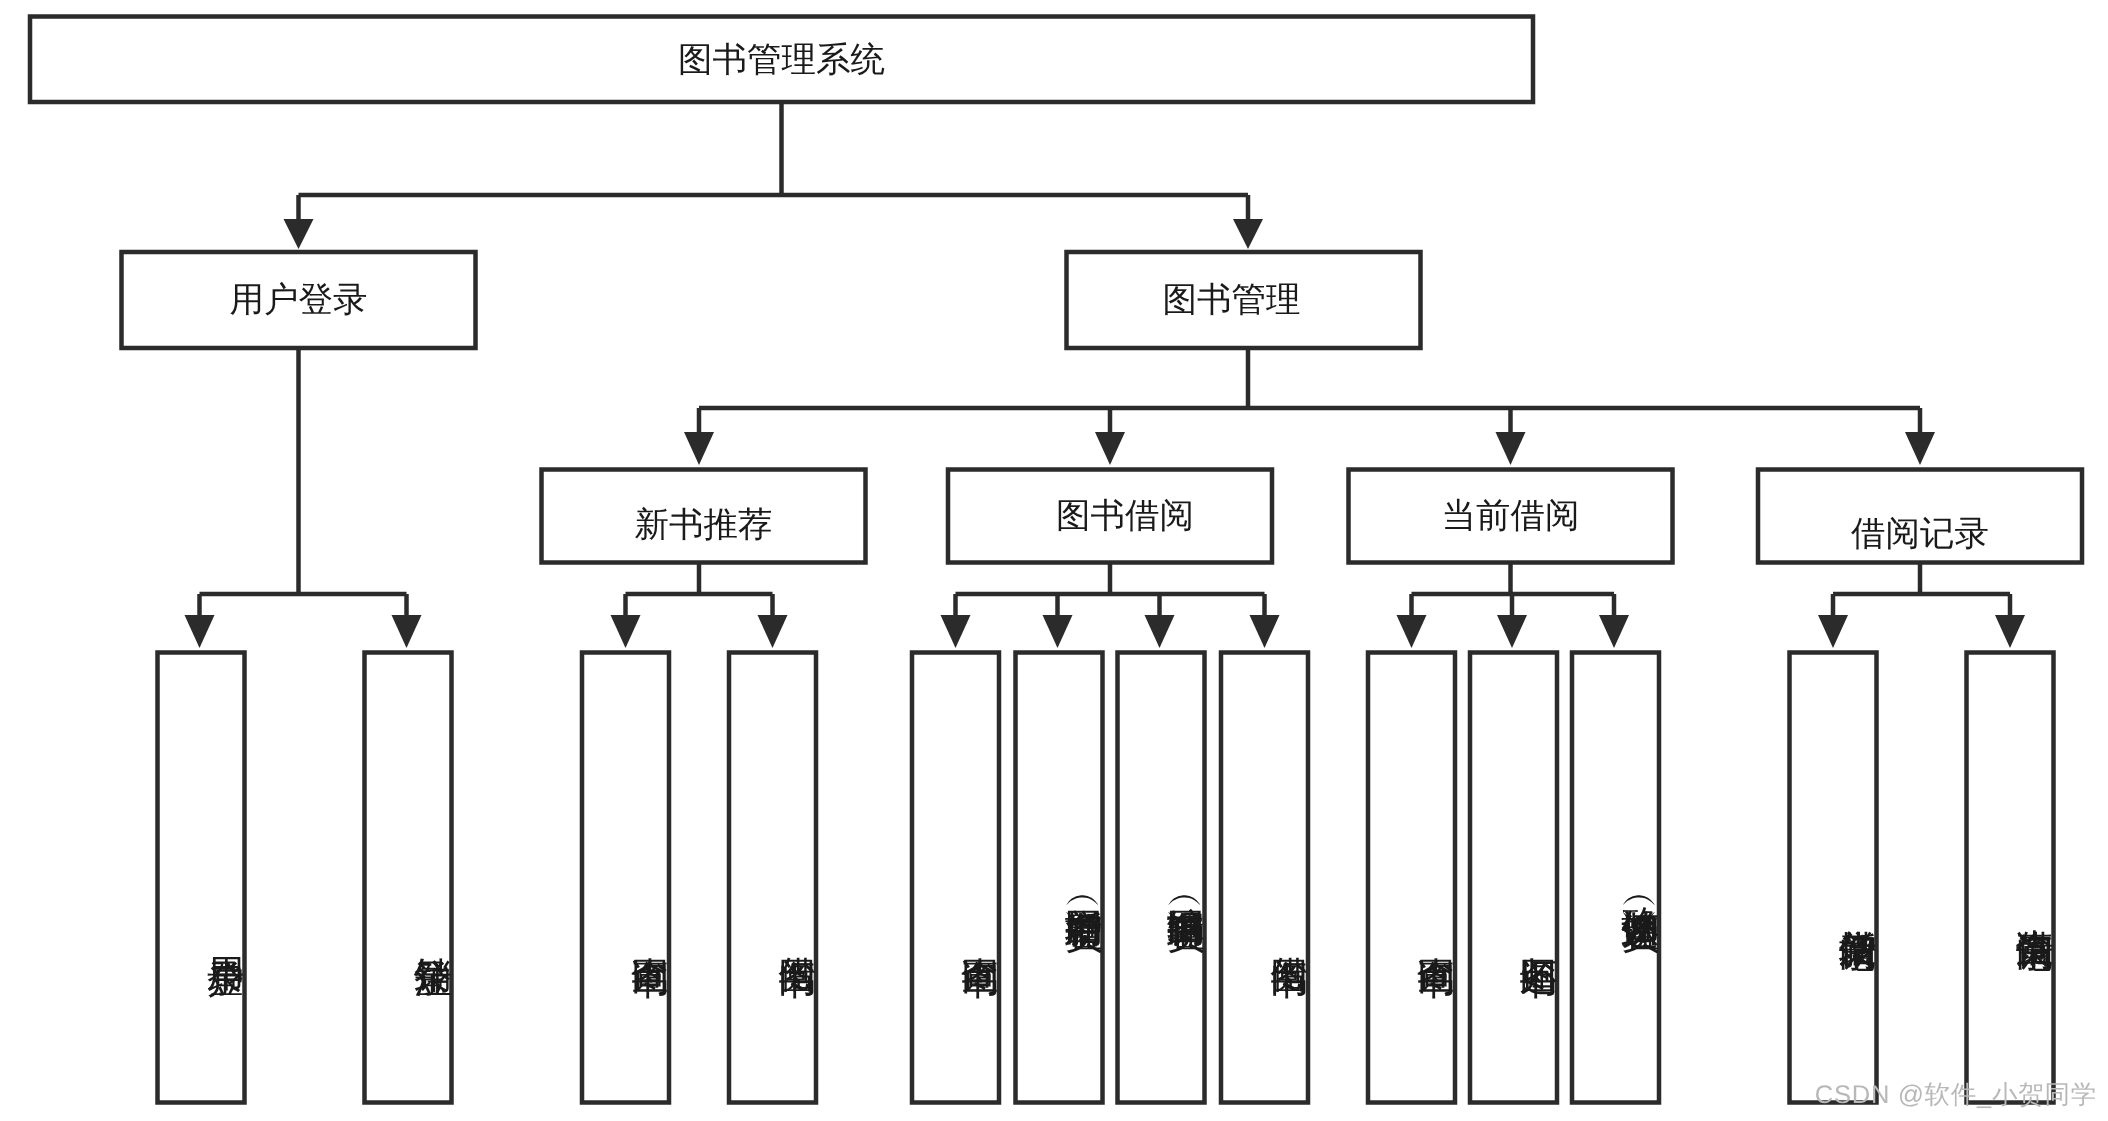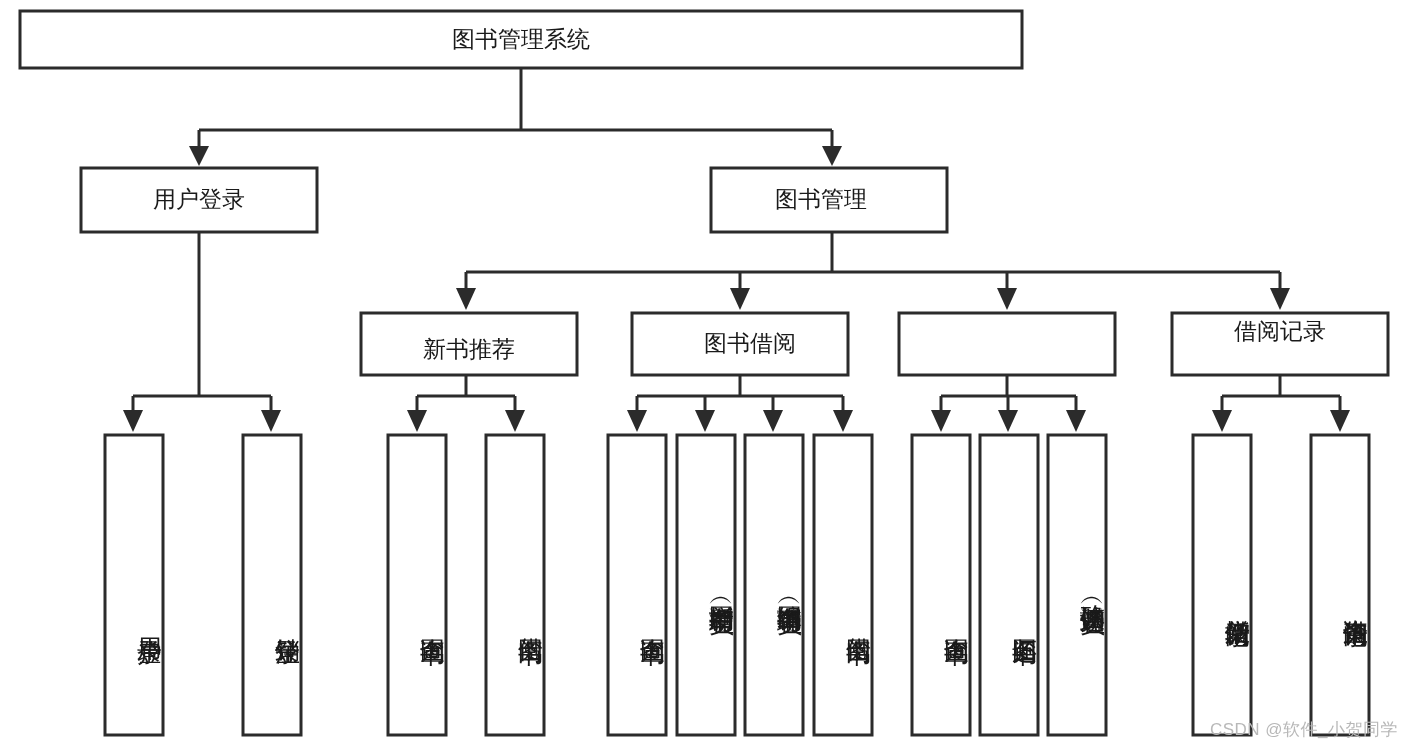--- a/index.html
+++ b/index.html
@@ -192,21 +192,22 @@
     <rect class="node-box" x="1311" y="435" width="58" height="300"></rect>
   </svg>
 
   <div class="node-label-h" style="left:20px; top:11px; width:1002px; height:57px;">图书管理系统</div>
 
   <div class="node-label-h" style="left:81px; top:168px; width:236px; height:64px;">用户登录</div>
   <div class="node-label-h" style="left:711px; top:168px; width:220px; height:64px;font-family:Liberation Serif, serif;">图书管理</div>
 
   <div class="node-label-h" style="left:361px; top:313px; width:216px; height:74px;">新书推荐</div>
   <div class="node-label-h" style="left:632px; top:313px; width:236px; height:62px;">图书借阅</div>
-  <div class="node-label-h" style="left:1172px; top:301px; width:216px; height:62px;">借阅记录</div>
+  <div class="node-label-h" style="left:899px; top:313px; width:216px; height:62px;">当前借阅</div>
+  <div class="node-label-h" style="left:1172px; top:325px; width:216px; height:62px;">借阅记录</div>
 
   <div class="node-label-v" style="left:105px; top:505px; width:58px; height:230px;">用户登录</div>
   <div class="node-label-v" style="left:243px; top:505px; width:58px; height:230px;">注销登录</div>
 
   <div class="node-label-v" style="left:388px; top:505px; width:58px; height:230px;">查询图书</div>
   <div class="node-label-v" style="left:486px; top:505px; width:58px; height:230px;">借阅图书</div>
 
   <div class="node-label-v" style="left:608px; top:505px; width:58px; height:230px;">查询图书</div>
   <div class="node-label-v" style="left:677px; top:443px; width:58px; height:292px;">新增图书（管理员）</div>
   <div class="node-label-v" style="left:745px; top:443px; width:58px; height:292px;">编辑图书（管理员）</div>

